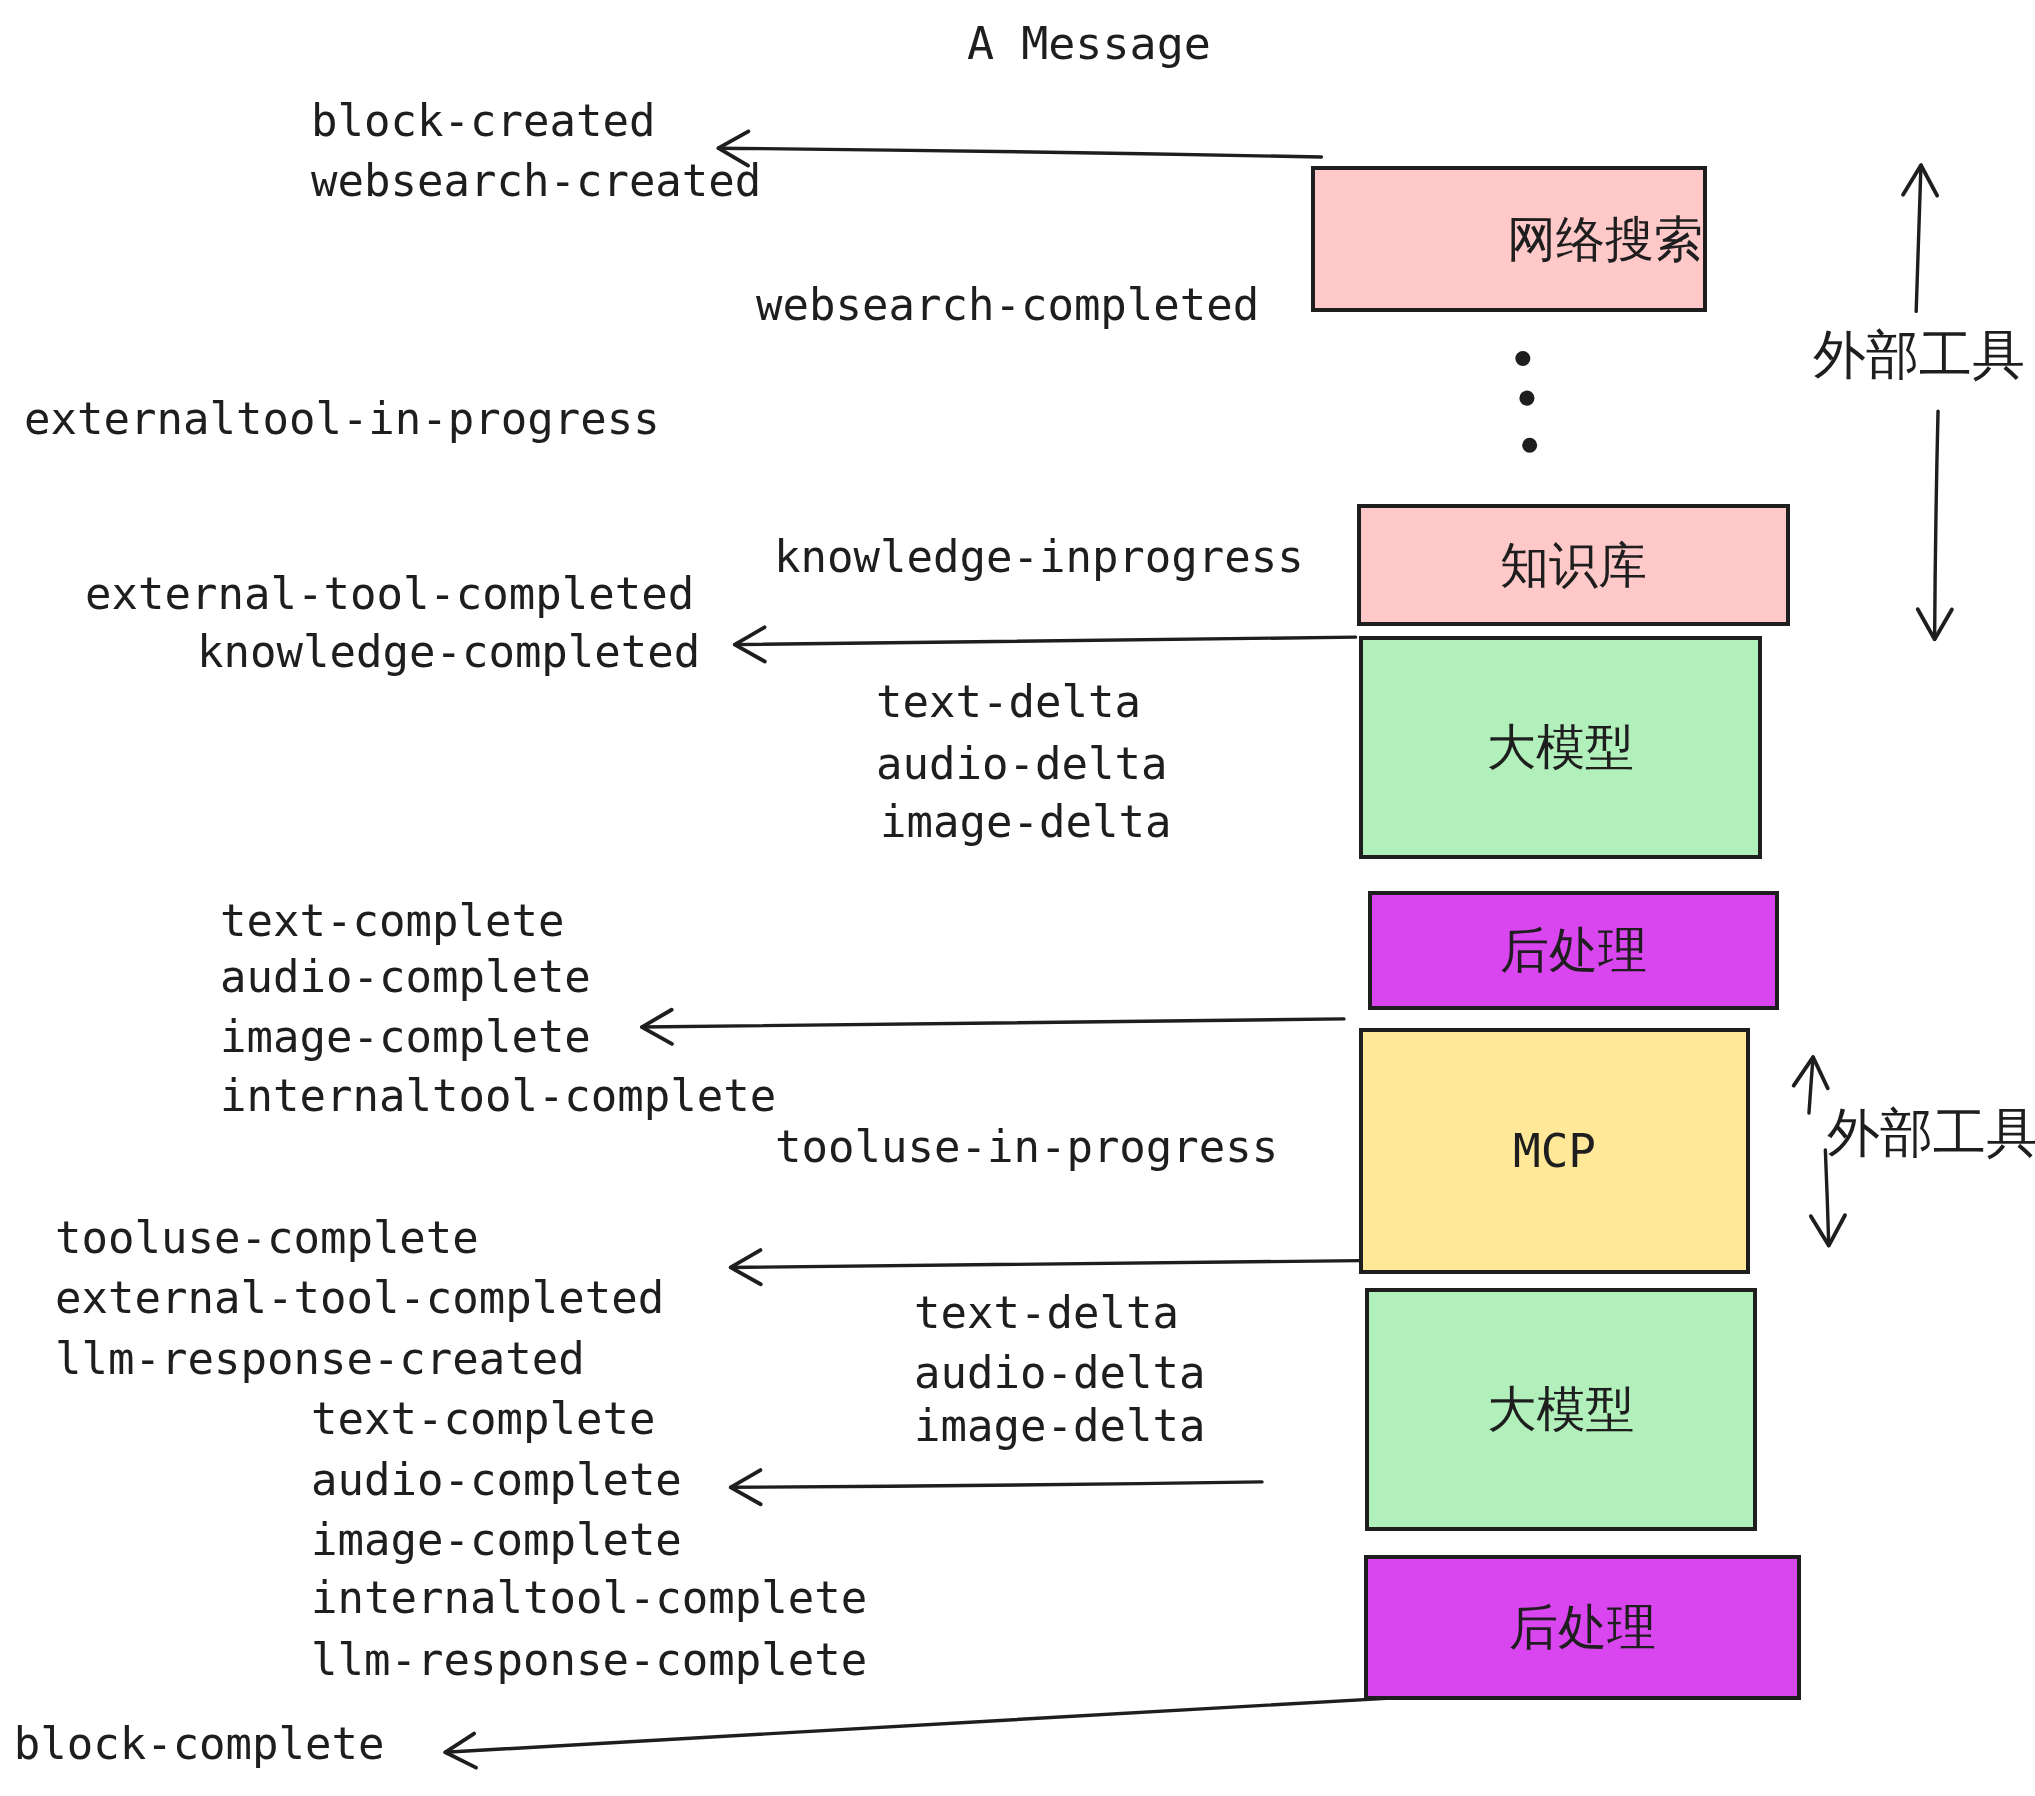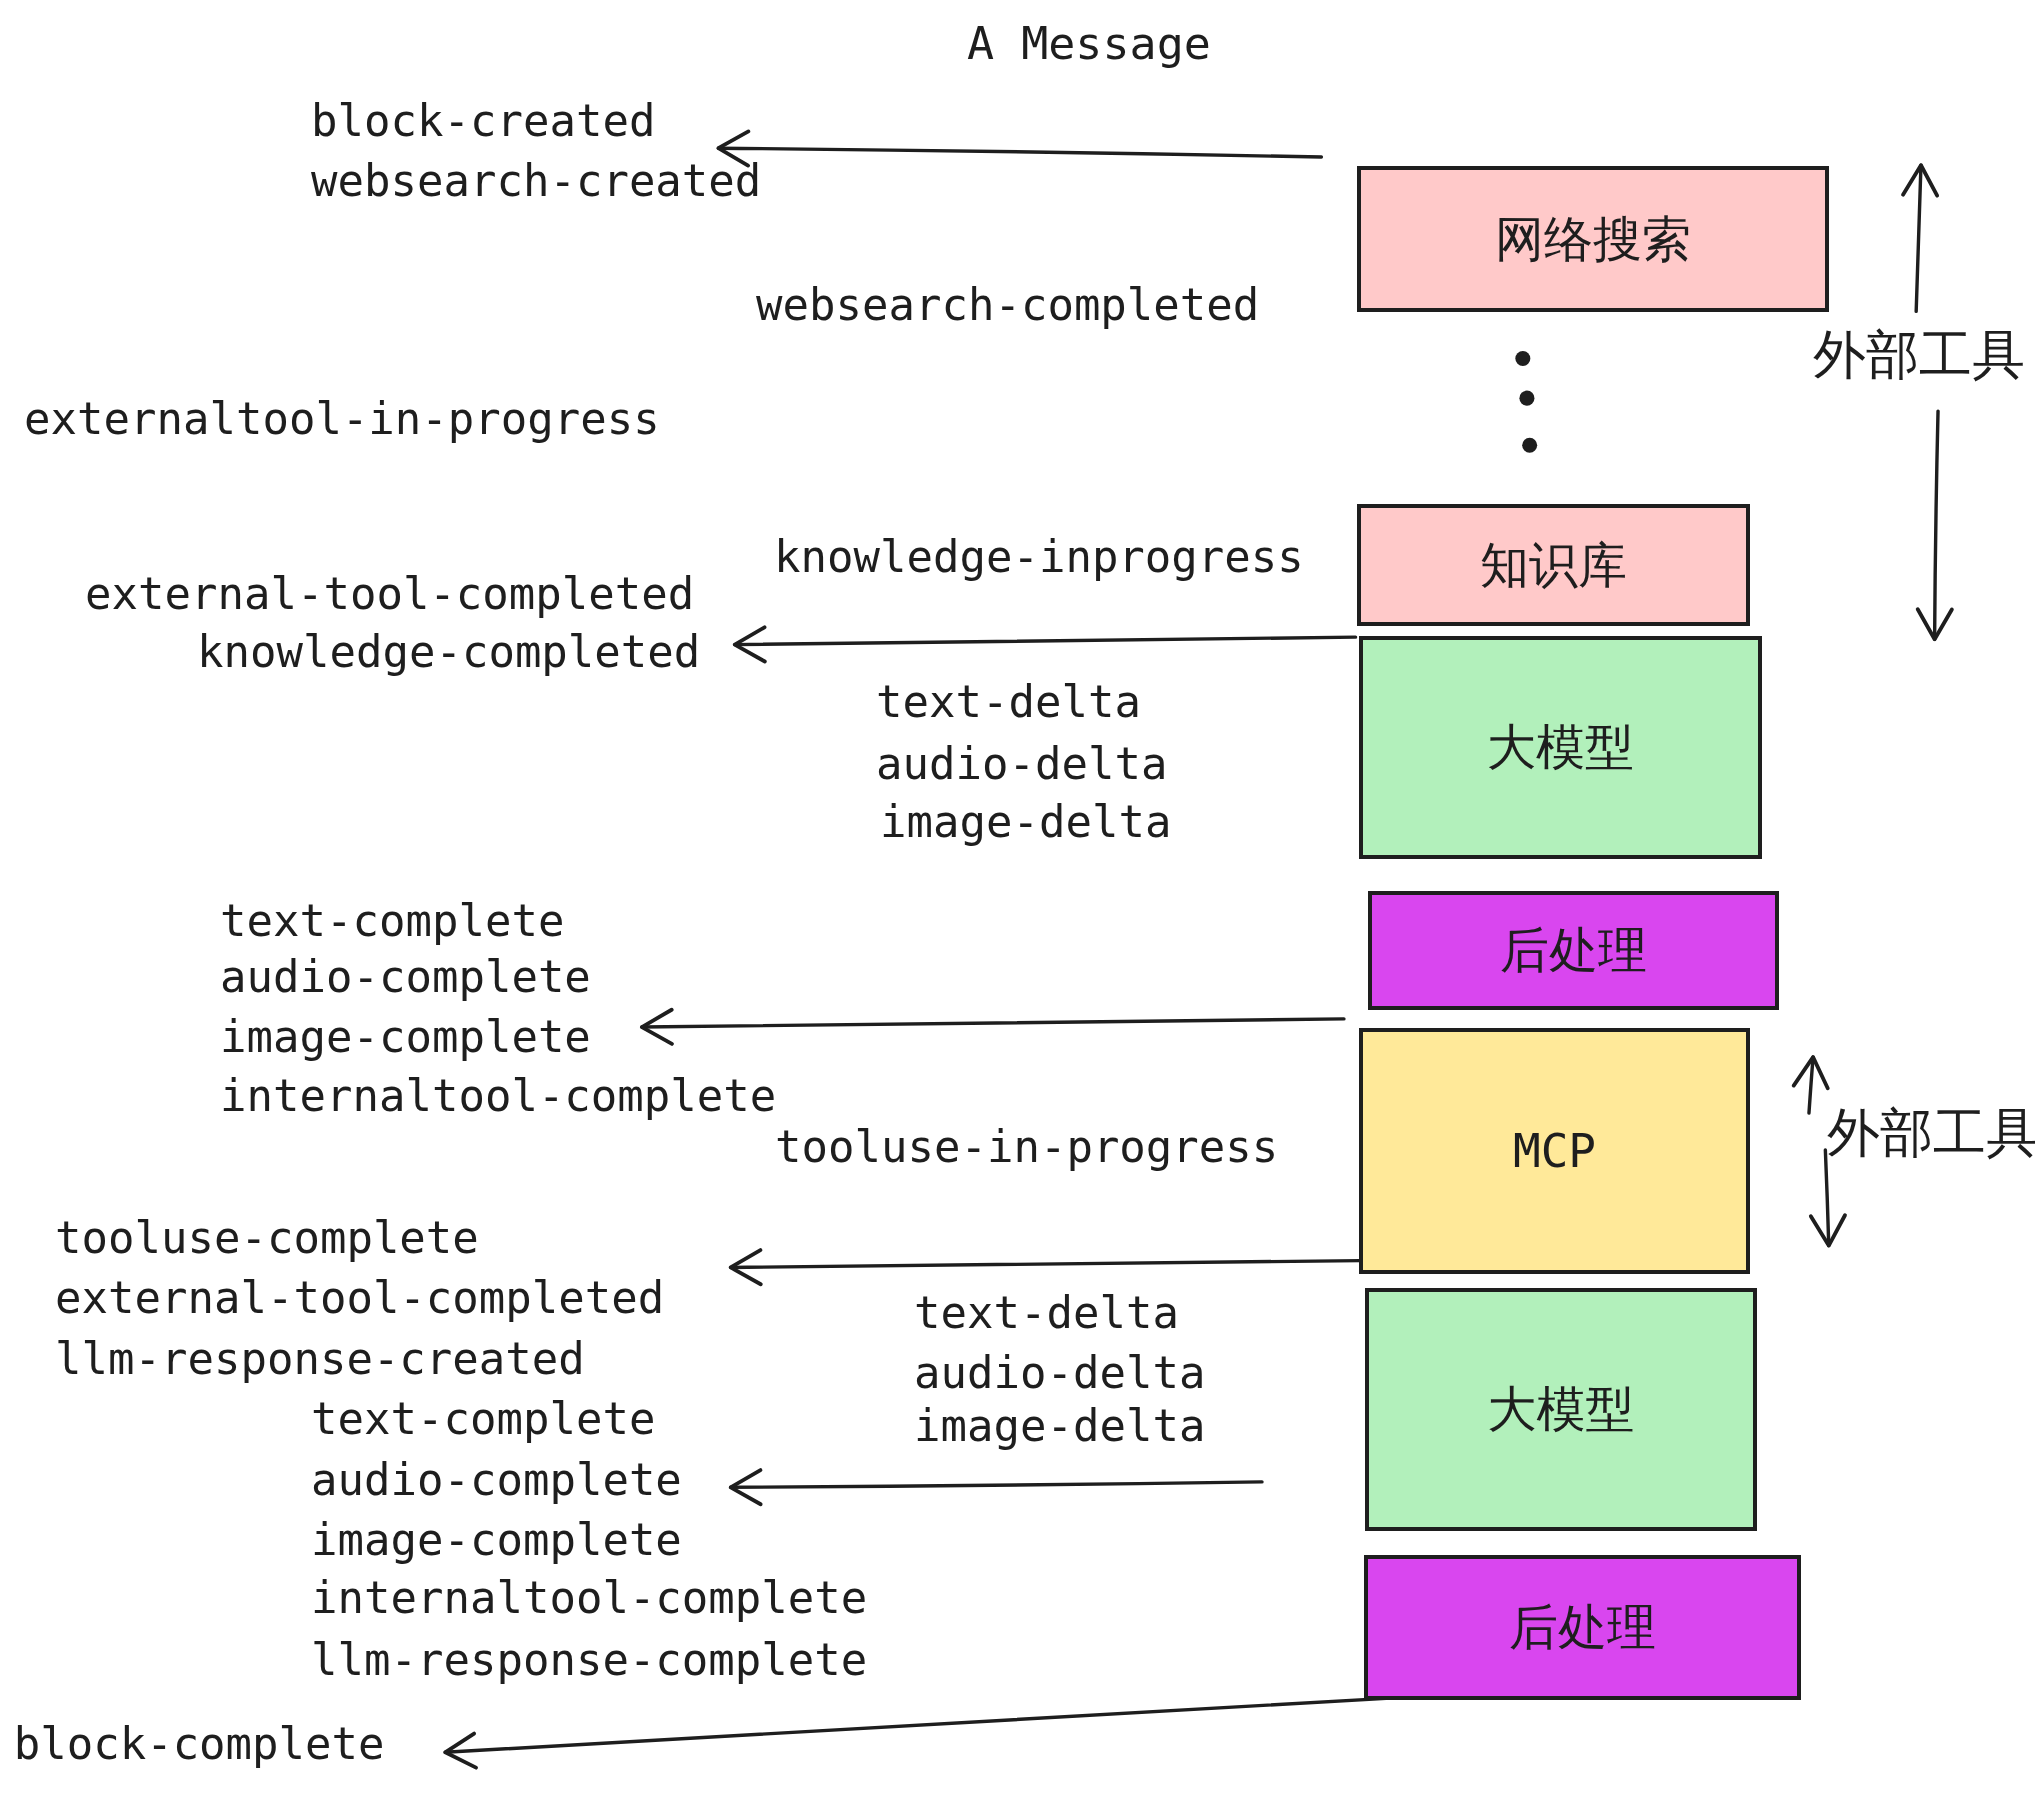--- a/index.html
+++ b/index.html
@@ -45,22 +45,22 @@
   .fill-white{background:#d946ef;}
   .side{
     position:absolute;
     font-family:"DejaVu Sans", sans-serif;
     font-size:53px;
     line-height:1;
     white-space:nowrap;
     transform:translateY(-50%);
   }
   
-  #box-websearch {left:1357px;top:166px; width:472px;height:146px;}
-  #box-knowledge {left:1357px;top:504px; width:393px;height:122px;}
+  #box-websearch {left:1311px;top:166px; width:396px;height:146px;justify-content:flex-end;}
+  #box-knowledge {left:1357px;top:504px; width:433px;height:122px;}
   #box-llm1      {left:1359px;top:636px; width:403px;height:223px;}
   #box-post1     {left:1368px;top:891px;width:411px;height:119px;}
   #box-mcp       {left:1359px;top:1028px;width:391px;height:246px;}
   #box-llm2      {left:1365px;top:1288px;width:392px;height:243px;}
   #box-post2     {left:1364px;top:1555px;width:437px;height:145px;}
 </style>
 </head>
 <body>
 
 <div id="canvas">

